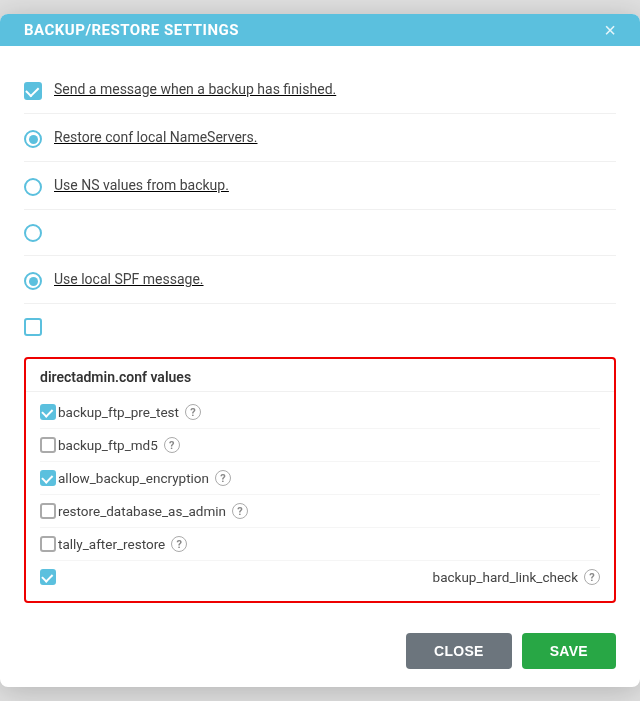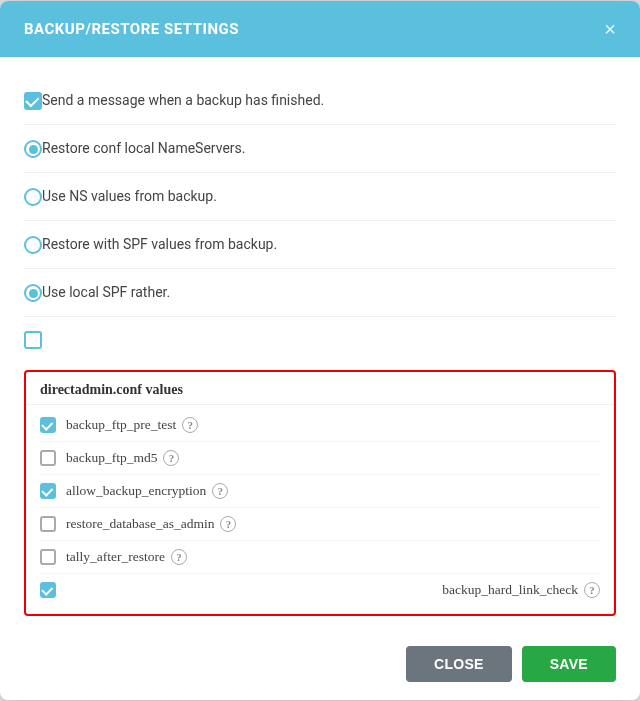--- a/index.html
+++ b/index.html
@@ -16,21 +16,21 @@
     .modal {
       width: 640px;
       background: #fff;
       border-radius: 8px;
       overflow: hidden;
       box-shadow: 0 4px 30px rgba(0,0,0,0.2);
     }
 
     .modal-header {
       background: #5bc0de;
-      padding: 18px 24px;
+      padding: 6px 24px;
       display: flex;
       align-items: center;
       justify-content: space-between;
     }
 
     .modal-title {
       color: #fff;
       font-size: 15px;
       font-weight: 700;
       letter-spacing: 0.5px;
@@ -45,23 +45,25 @@
       line-height: 1;
       opacity: 0.85;
     }
 
     .modal-body {
       padding: 20px 24px 12px 24px;
     }
 
     .setting-row {
       display: flex;
-      align-items: center;
+      align-items: flex-end;
       padding: 13px 0;
       border-bottom: 1px solid #f0f0f0;
+      gap: 12px;
+      text-decoration: underline;
     }
 
     .setting-row:last-of-type {
       border-bottom: none;
     }
 
     .setting-label {
       font-size: 14px;
       color: #444;
       line-height: 1.5;
@@ -118,40 +120,39 @@
       background: #5bc0de;
       display: block;
     }
 
     
     .da-conf-box {
       border: 2px solid #e00;
       border-radius: 4px;
       margin-top: 8px;
       margin-bottom: 8px;
-      font-family: Liberation Serif, serif;
     }
 
     .da-conf-header {
       padding: 10px 14px 6px 14px;
       font-size: 14px;
       font-weight: 600;
       color: #333;
       border-bottom: 1px solid #f0f0f0;
     }
 
     .da-conf-body {
       padding: 4px 14px 8px 14px;
     }
 
     .conf-row {
       display: flex;
       align-items: center;
       padding: 8px 0;
-      gap: 10px;
+      gap: 2px;
       border-bottom: 1px solid #f5f5f5;
     }
     .conf-row:last-child {
       border-bottom: none;
       justify-content: space-between;
     }
 
     .conf-label {
       font-size: 13.5px;
       color: #444;
@@ -251,25 +252,24 @@
         <div class="setting-row">
           <div class="custom-radio checked"></div>
           <span class="setting-label">Restore conf local NameServers.</span>
         </div>
         <div class="setting-row">
           <div class="custom-radio"></div>
           <span class="setting-label">Use NS values from backup.</span>
         </div>
         <div class="setting-row">
           <div class="custom-radio"></div>
-          <span class="setting-label">Restore with SPF values from backup.</span>
         </div>
         <div class="setting-row">
           <div class="custom-radio checked"></div>
-          <span class="setting-label">Use local SPF rather.</span>
+          <span class="setting-label">Use local SPF message.</span>
         </div>
         <div class="setting-row">
           <div class="custom-checkbox"></div>
         </div>
       </div>
 
     <div class="da-conf-box">
       <div class="da-conf-header">directadmin.conf values</div>
       <div class="da-conf-body" id="da-conf-body">
           <div class="conf-row">

